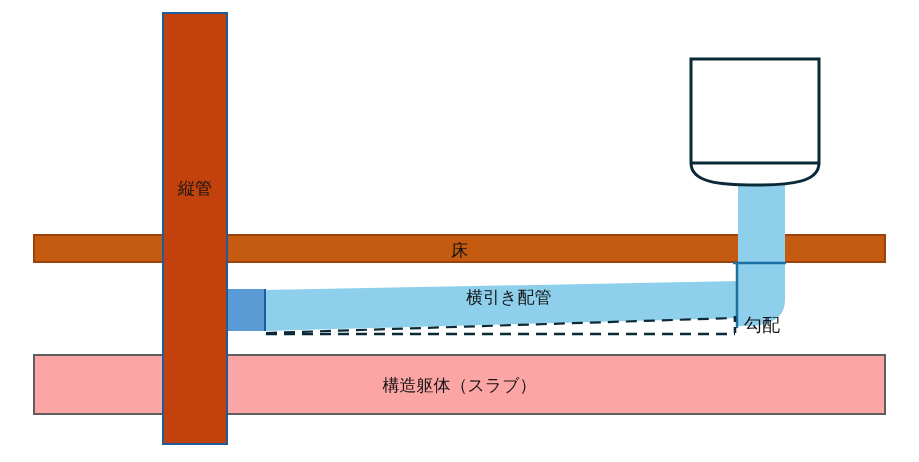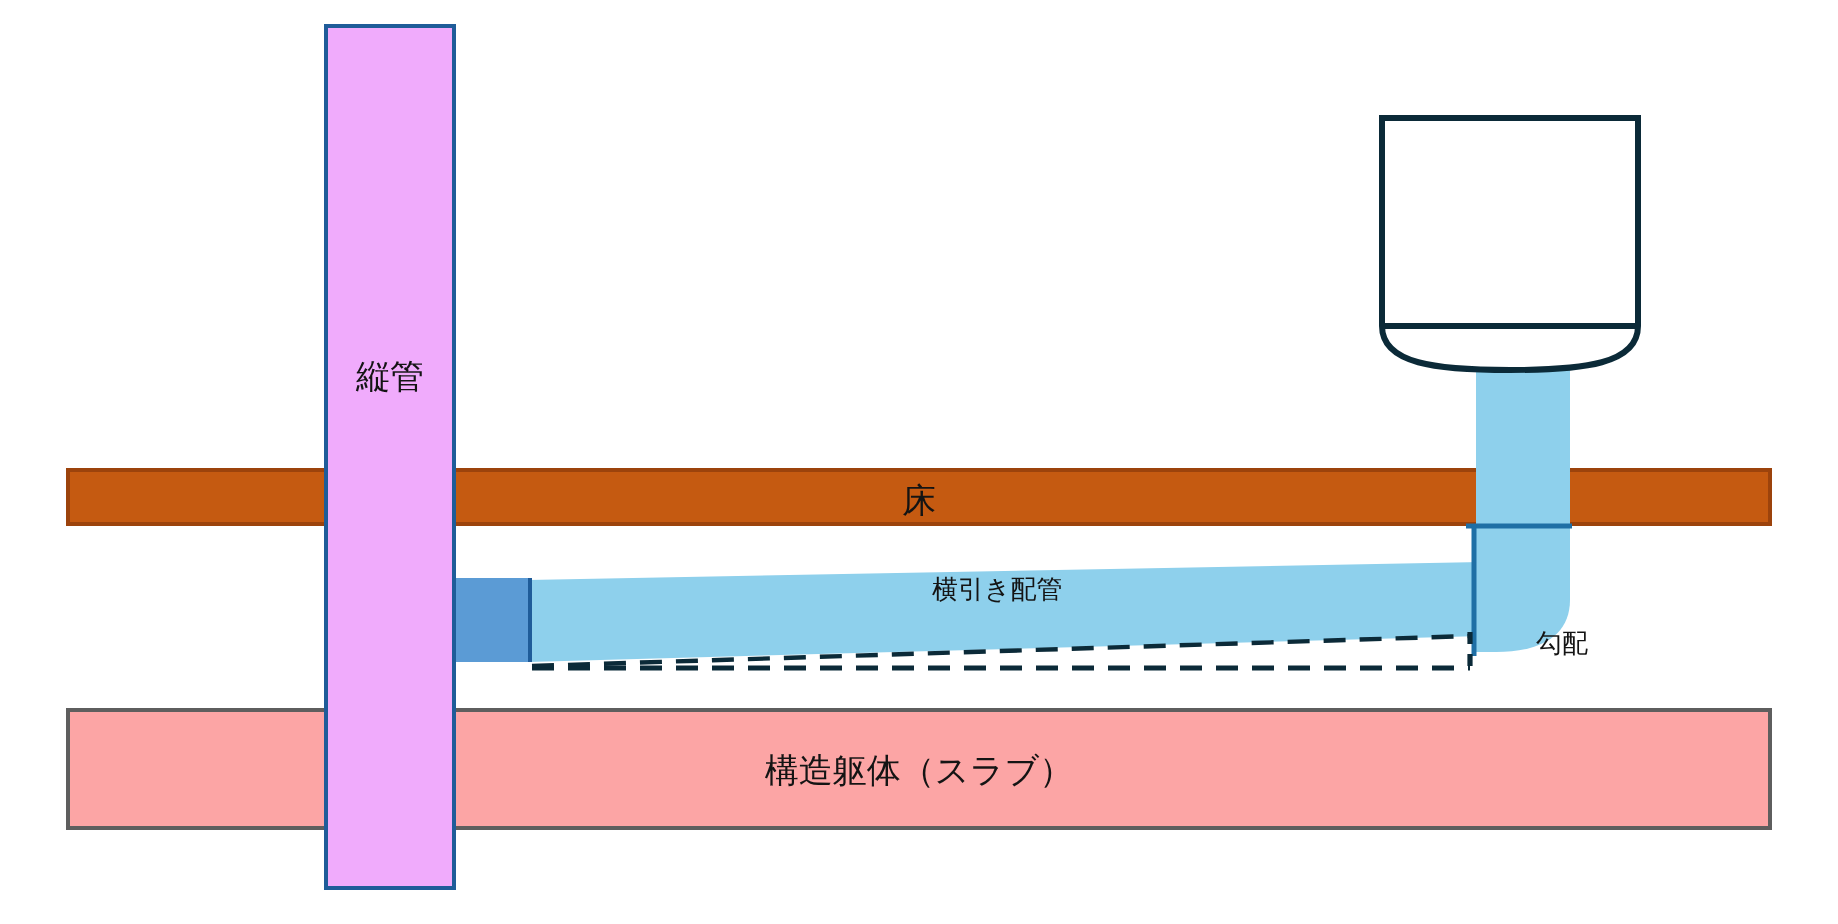--- a/index.html
+++ b/index.html
@@ -18,21 +18,21 @@
     overflow: hidden;
   }
   .abs { position: absolute; }
 
   
   #vertical-pipe {
     left: 162px;
     top: 12px;
     width: 66px;
     height: 433px;
-    background: #f0abfc;
+    background: #c2410c;
     border: 2px solid #1F5C99;
     box-sizing: border-box;
     z-index: 40;
   }
   #vertical-pipe-label {
     position: absolute;
     left: 0;
     right: 0;
     top: 166px;
     text-align: center;
@@ -104,44 +104,43 @@
     top: 0px;
     width: 919px;
     height: 462px;
     z-index: 30;
     pointer-events: none;
   }
   #horizontal-pipe-label {
     position: absolute;
     left: 466px;
     top: 286px;
-    font-size: 13px;
+    font-size: 17px;
     color: #141414;
     white-space: nowrap;
     z-index: 33;
   }
 
   
   #fixture {
     left: 688px;
     top: 56px;
     width: 134px;
     height: 132px;
     z-index: 45;
   }
 
   
   #slope-label {
     left: 744px;
     top: 313px;
-    font-size: 13px;
+    font-size: 18px;
     color: #141414;
     white-space: nowrap;
     z-index: 50;
-    margin-left: 24px;
   }
 </style>
 </head>
 <body>
 
 <div id="stage">
 
   <div class="abs" id="floor-band">
     <div id="floor-label">床</div>
   </div>

